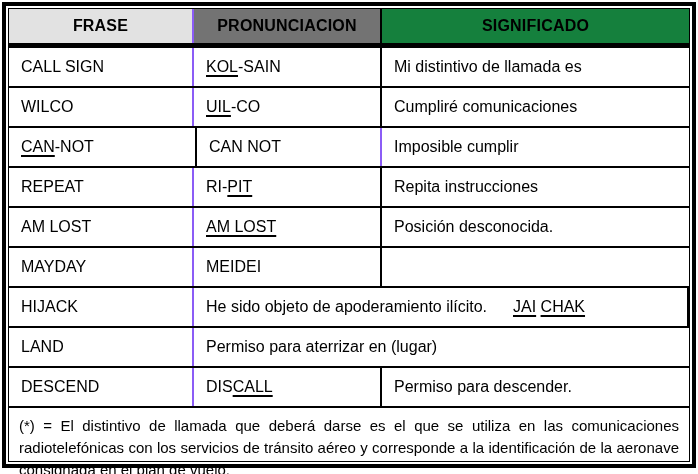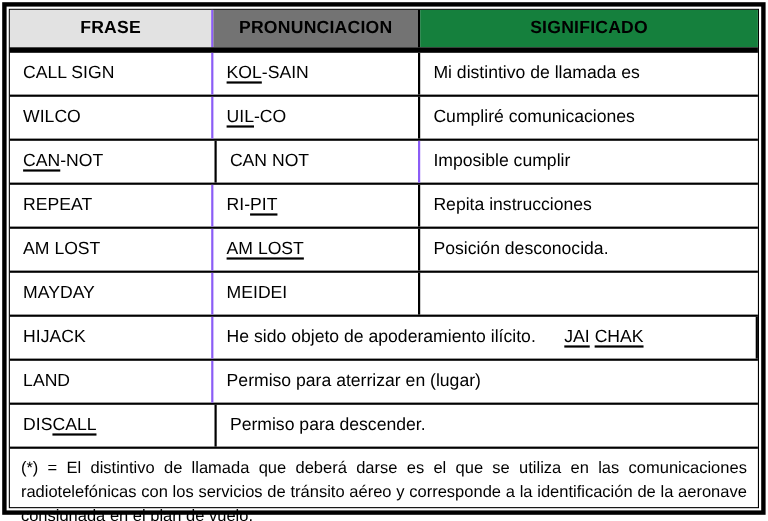--- a/index.html
+++ b/index.html
@@ -187,20 +187,23 @@
   <div class="row">
     <div class="cell col-1">
             <span>LAND</span>
           </div>
     <div class="cell col-3">
             <span>Permiso para aterrizar en (lugar)</span>
           </div>
   </div>
 
   <div class="row">
+    <div class="cell col-1">
+            <span>DESCEND</span>
+          </div>
     <div class="cell col-2">
             <span><span>DIS</span><span class="u">CALL</span></span>
           </div>
     <div class="cell col-3">
             <span>Permiso para descender.</span>
           </div>
   </div>
 </div>
 
     <div class="footnote">(*) = El distintivo de llamada que deberá darse es el que se utiliza en las comunicaciones radiotelefónicas con los servicios de tránsito aéreo y corresponde a la identificación de la aeronave consignada en el plan de vuelo.</div>

